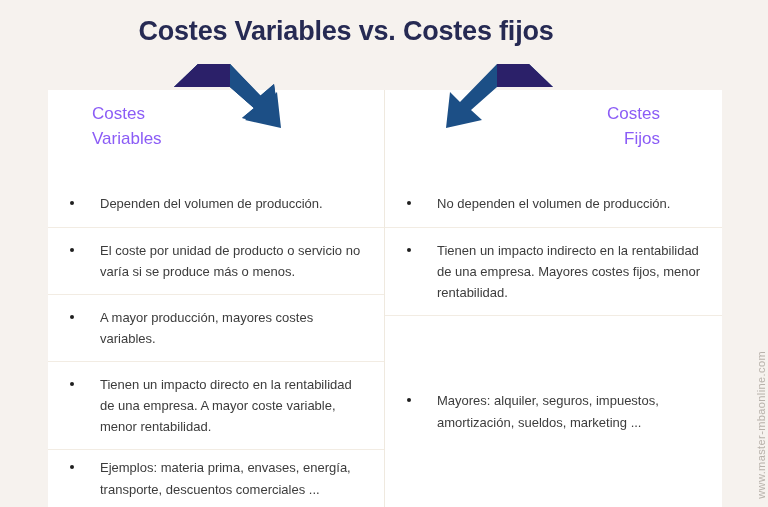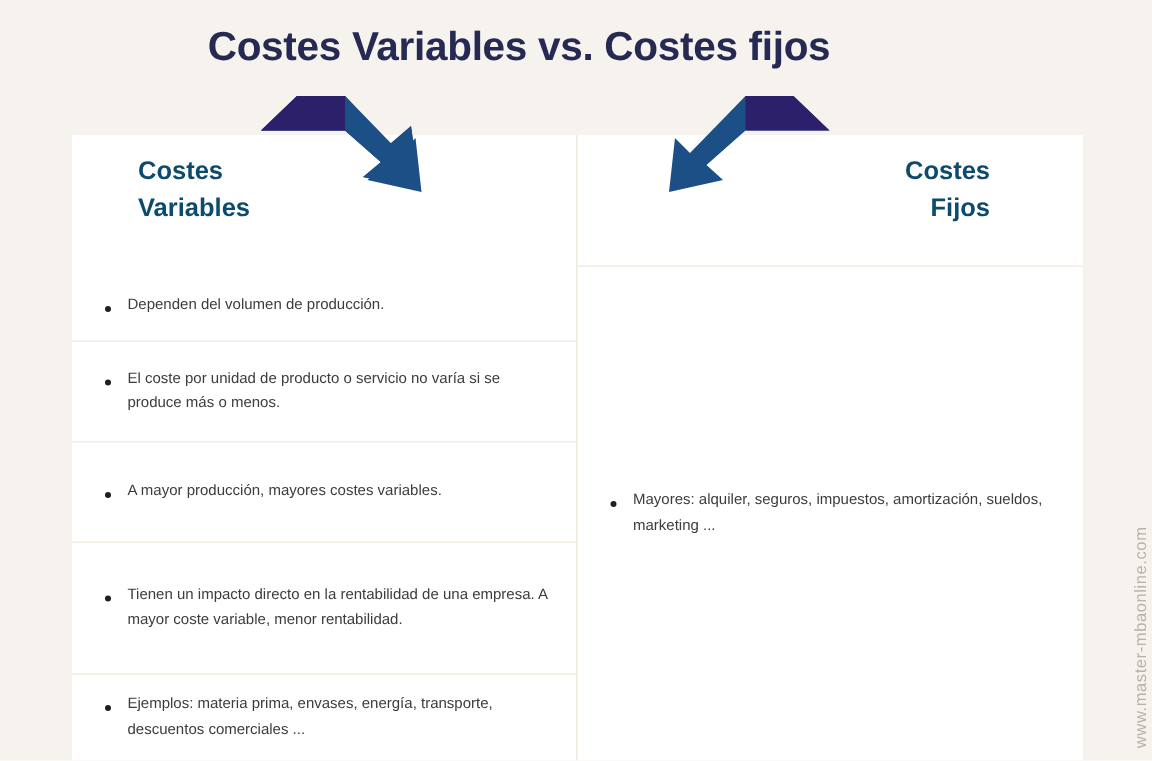--- a/index.html
+++ b/index.html
@@ -63,22 +63,22 @@
   .col-header {
     height: 87px;
     box-sizing: border-box;
     position: relative;
     flex: 0 0 87px;
   }
 
   .col-header-text {
     position: absolute;
     font-size: 17px;
-    font-weight: bold;
-    color: #0c4a6e;
+    font-weight: normal;
+    color: #8b5cf6;
     line-height: 1.45;
     white-space: pre-line;
   }
 
   .left .col-header-text {
     left: 44px;
     top: 12px;
     text-align: left;
   }
 
@@ -115,22 +115,22 @@
   }
   .row.r0 { flex: 0 0 50px;  border-top: none; padding-top: 4px; }
   .row.r1 { flex: 0 0 67px; }
   .row.r2 { flex: 0 0 67px; }
   .row.r3 { flex: 0 0 88px; }
   .row.r4 { flex: 1 1 auto; }
 
   .bullet-item {
     display: flex;
     align-items: flex-start;
-    gap: 11px;
-    font-size: 10px;
+    gap: 26px;
+    font-size: 13px;
     line-height: 1.62;
     color: #3c3c3c;
   }
 
   .bullet-dot {
     flex: 0 0 auto;
     width: 4px;
     height: 4px;
     background: #1f1f1f;
     border-radius: 50%;
@@ -219,20 +219,32 @@
           <g transform="translate(118,0) scale(-1,1)">
             <path d="M6,25 L30,2 L62,2 L99,40 L109,30 L113,66 L77,58 L88,48 L62,25 Z" fill="#1c4f86"></path>
             <path d="M6,25 L30,2 L62,2 L62,25 Z" fill="#2b2069"></path>
           </g>
         </svg>
         <div class="col-header-text">Costes
 Fijos</div>
       </div>
 
       <div class="rows">
+        <div class="row r0">
+          <div class="bullet-item">
+            <span class="bullet-dot"></span>
+            <span class="bullet-text">No dependen el volumen de producción.</span>
+          </div>
+        </div>
+        <div class="row r3">
+          <div class="bullet-item">
+            <span class="bullet-dot"></span>
+            <span class="bullet-text">Tienen un impacto indirecto en la rentabilidad de una empresa. Mayores costes fijos, menor rentabilidad.</span>
+          </div>
+        </div>
         <div class="row r4">
           <div class="bullet-item">
             <span class="bullet-dot"></span>
             <span class="bullet-text">Mayores: alquiler, seguros, impuestos, amortización, sueldos, marketing ...</span>
           </div>
         </div>
       </div>
     </div>
 
   </div>

